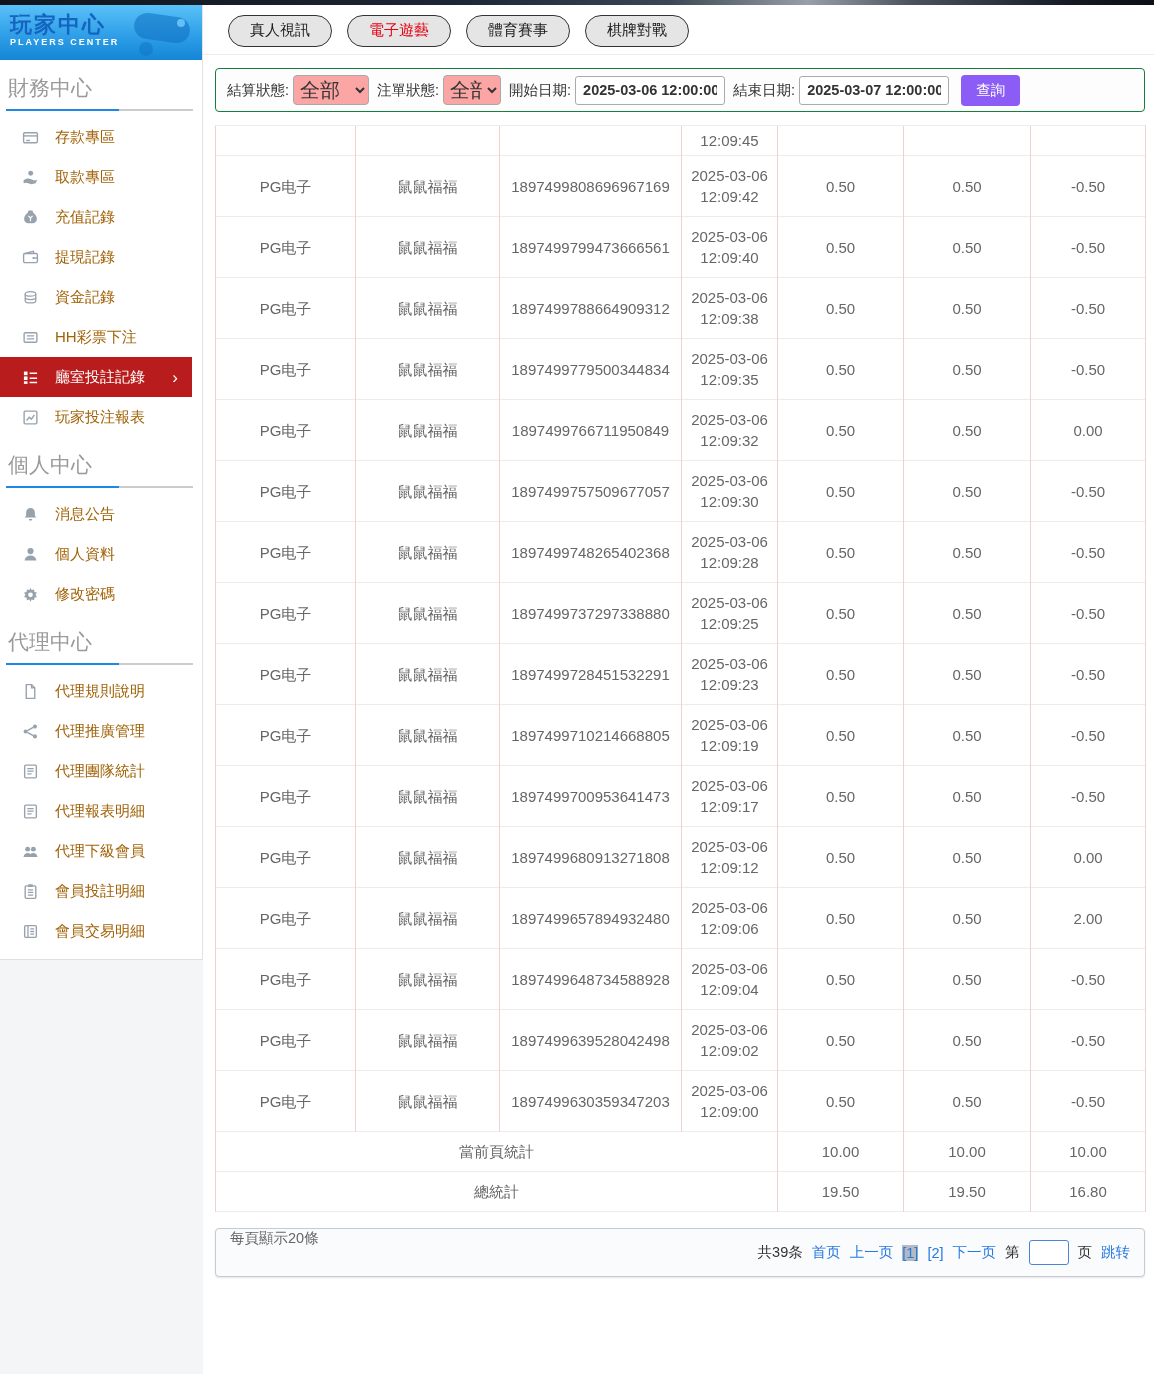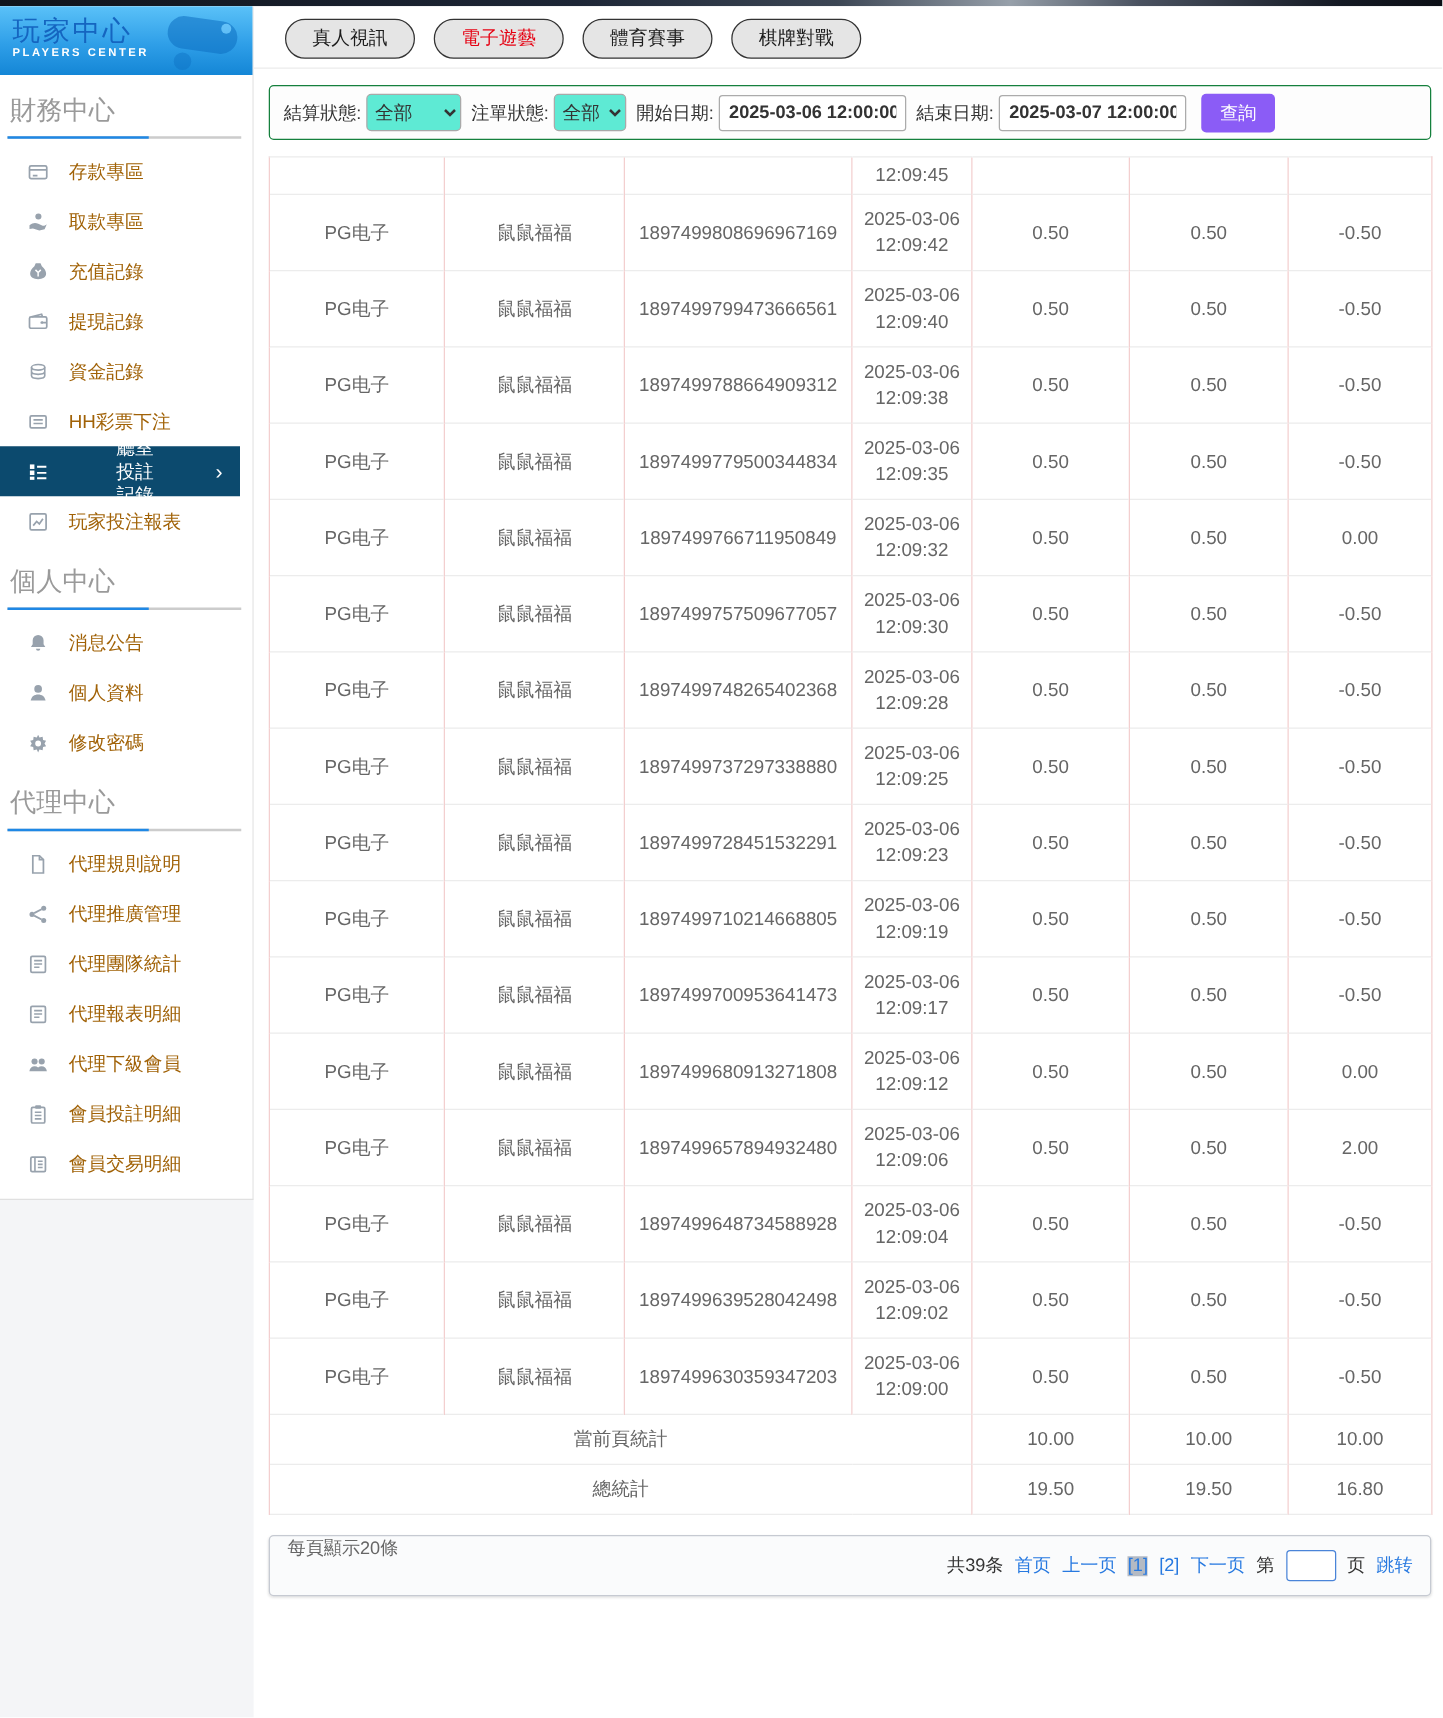--- a/index.html
+++ b/index.html
@@ -14,50 +14,50 @@
   }
   .layout{ display:flex; height:1369px; align-items:stretch; }
 
   
   aside{ width:203px; flex:0 0 203px; background:#f4f5f7; }
   .side-panel{ background:#fff; border-right:1px solid #e2e2e2; border-bottom:1px solid #e0e0e0; padding-bottom:8px; }
   .logo{
     height:55px; position:relative; overflow:hidden; padding:7px 0 0 10px;
     background:linear-gradient(180deg,#5ac1f8 0%,#2f9fe8 55%,#1486d6 100%);
   }
-  .logo-title{ color:#1565c0; font-size:22px; font-weight:normal; letter-spacing:2px; line-height:25px; }
+  .logo-title{ color:#1565c0; font-size:22px; font-weight:bold; letter-spacing:2px; line-height:25px; }
   .logo-sub{ color:#fff; font-size:9px; letter-spacing:2px; font-weight:bold; }
   .gamepad{ position:absolute; right:6px; top:4px; opacity:.55; }
   .section-title{ color:#9a9a9a; font-size:21px; padding:14px 0 7px 8px; }
   .section-rule{ margin:0 0 6px 6px; width:187px; height:2px; background:#ccc; }
   .section-rule > div{ width:113px; height:2px; background:#1f88e5; }
   .menu-item{ height:40px; display:flex; align-items:center; padding-left:22px; cursor:pointer; color:#a16207; font-size:15px; }
   .menu-item .ico{ width:17px; height:17px; margin-right:16px; color:#98a2ad; flex:0 0 17px; }
-  .menu-item.active{ background:#0c4a6e; margin-right:10px; color:#fff;gap:38px; }
+  .menu-item.active{ background:#b91c1c; margin-right:10px; color:#fff; }
   .menu-item.active .ico{ color:#fff; }
   .chev{ margin-left:auto; margin-right:14px; color:#fff; font-size:17px; line-height:17px; }
 
   
   main{ flex:1 1 auto; background:#fff; min-width:0; }
   .tabs{ padding:10px 0 0 25px; height:50px; border-bottom:1px solid #ececec; }
   .tab{
     display:inline-block; margin-right:15px; padding:5px 21px 6px;
     border:1.5px solid #333; border-radius:17px; font-size:15px; color:#1c1c1c; cursor:pointer; background:#e5e5e5;
   }
   .tab.active{ color:#e60012; }
 
   .filterbar{
     margin:13px 0 0 12px; width:930px; height:44px;
     border:1px solid #15803d; border-radius:4px; background:#fdfdfd;
     display:flex; align-items:center; padding:0 11px; font-size:14.5px; color:#333;
   }
   .filterbar label{ margin:0 4px 0 8px; }
   .filterbar label:first-child{ margin-left:0; }
   .filterbar select{
-    height:30px; border:1px solid #a9a9a9; border-radius:4px; font-size:15px; color:#333; background:#5eead4; padding:0 2px;
+    height:30px; border:1px solid #a9a9a9; border-radius:4px; font-size:20px; color:#333; background:#fca5a5; padding:0 2px;
   }
   #settle-select{ width:76px; }
   #order-select{ width:58px; }
   .date-input{ height:29px; width:150px; border:1px solid #ababab; border-radius:3px; font-size:14.5px; color:#333; padding:0 7px;font-weight:bold; }
   .search-btn{
     margin-left:12px; background:#8b5cf6; color:#fff; border:none; border-radius:4px;
     height:31px; padding:0 15px; font-size:14.5px; cursor:pointer;
   }
 
   

